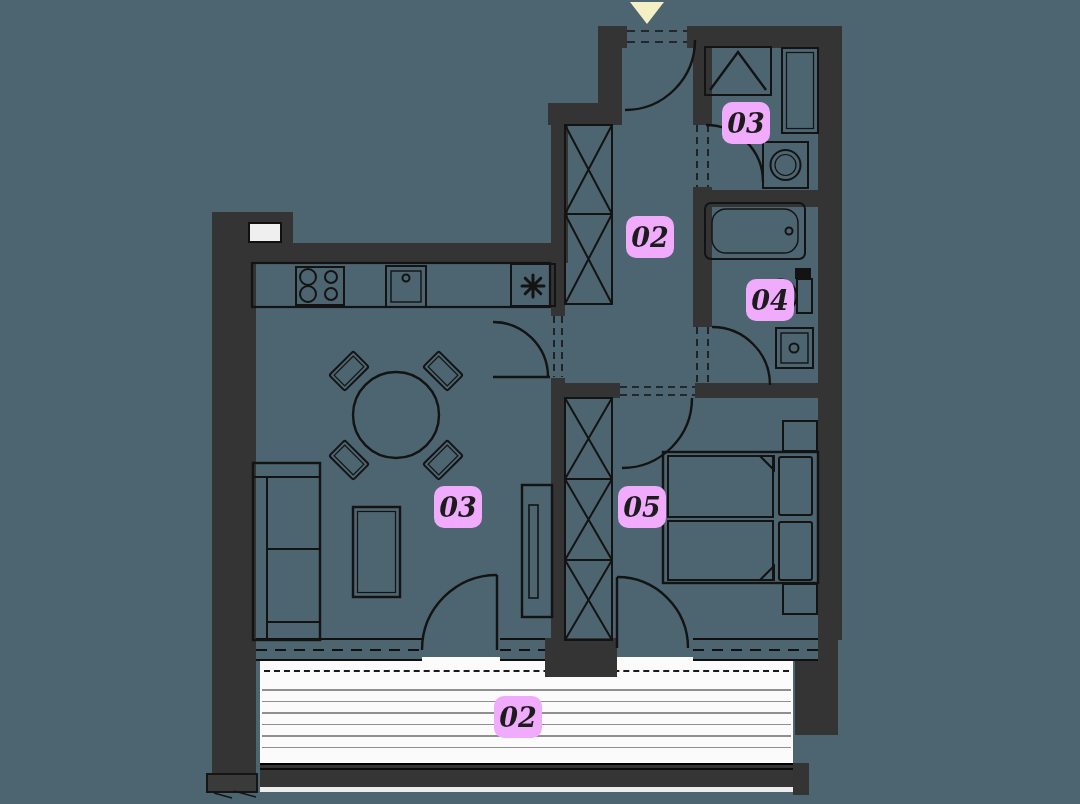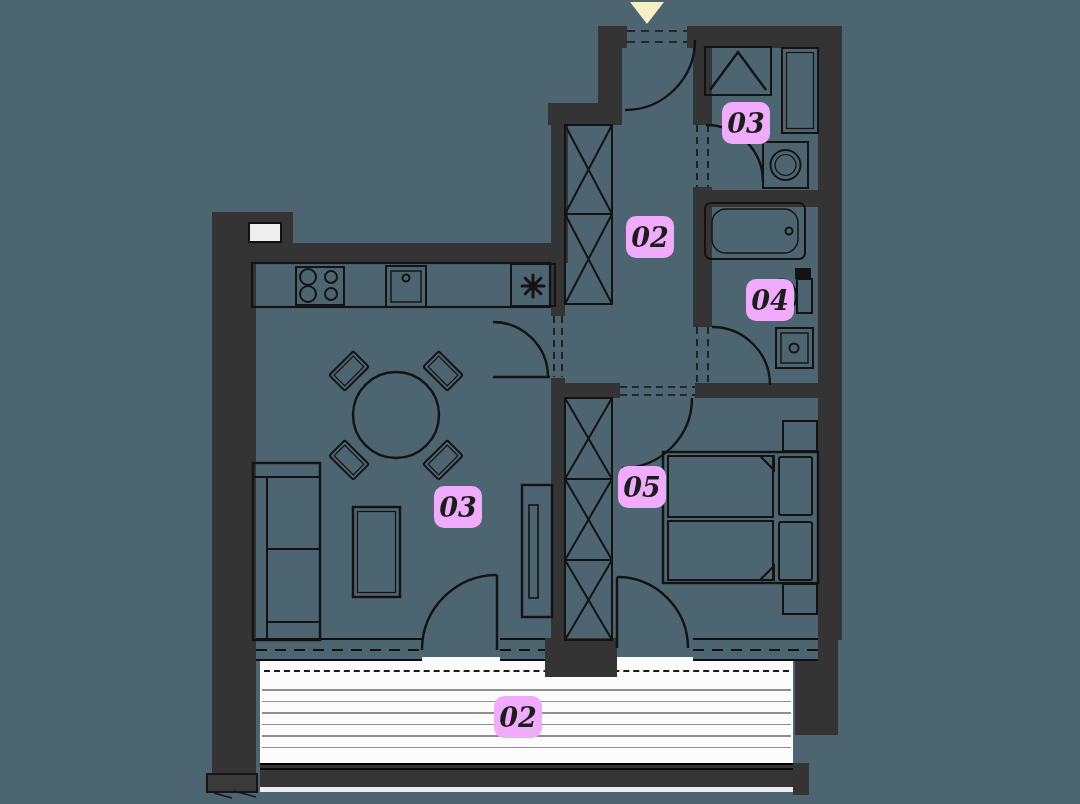--- a/index.html
+++ b/index.html
@@ -214,16 +214,16 @@
 
     <g>
       <path d="M214,793 l18,5 M234,791 l22,6" stroke-width="1.5"></path>
     </g>
   </svg>
 
   <div class="badge" style="left:626px;top:216px">02</div>
   <div class="badge" style="left:434px;top:486px">03</div>
   <div class="badge" style="left:722px;top:102px">03</div>
   <div class="badge" style="left:746px;top:279px">04</div>
-  <div class="badge" style="left:618px;top:466px">05</div>
+  <div class="badge" style="left:618px;top:486px">05</div>
   <div class="badge" style="left:494px;top:696px">02</div>
 
 </div>
 
 </body></html>

